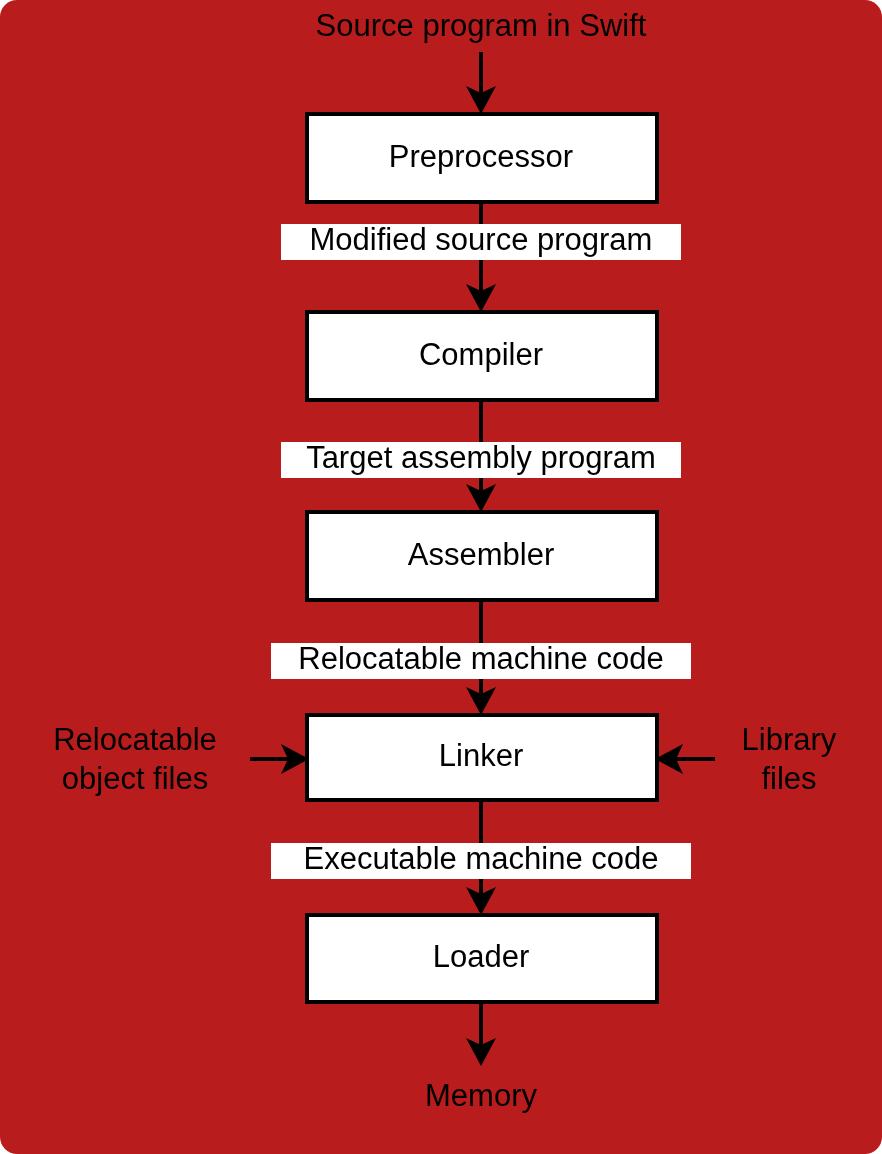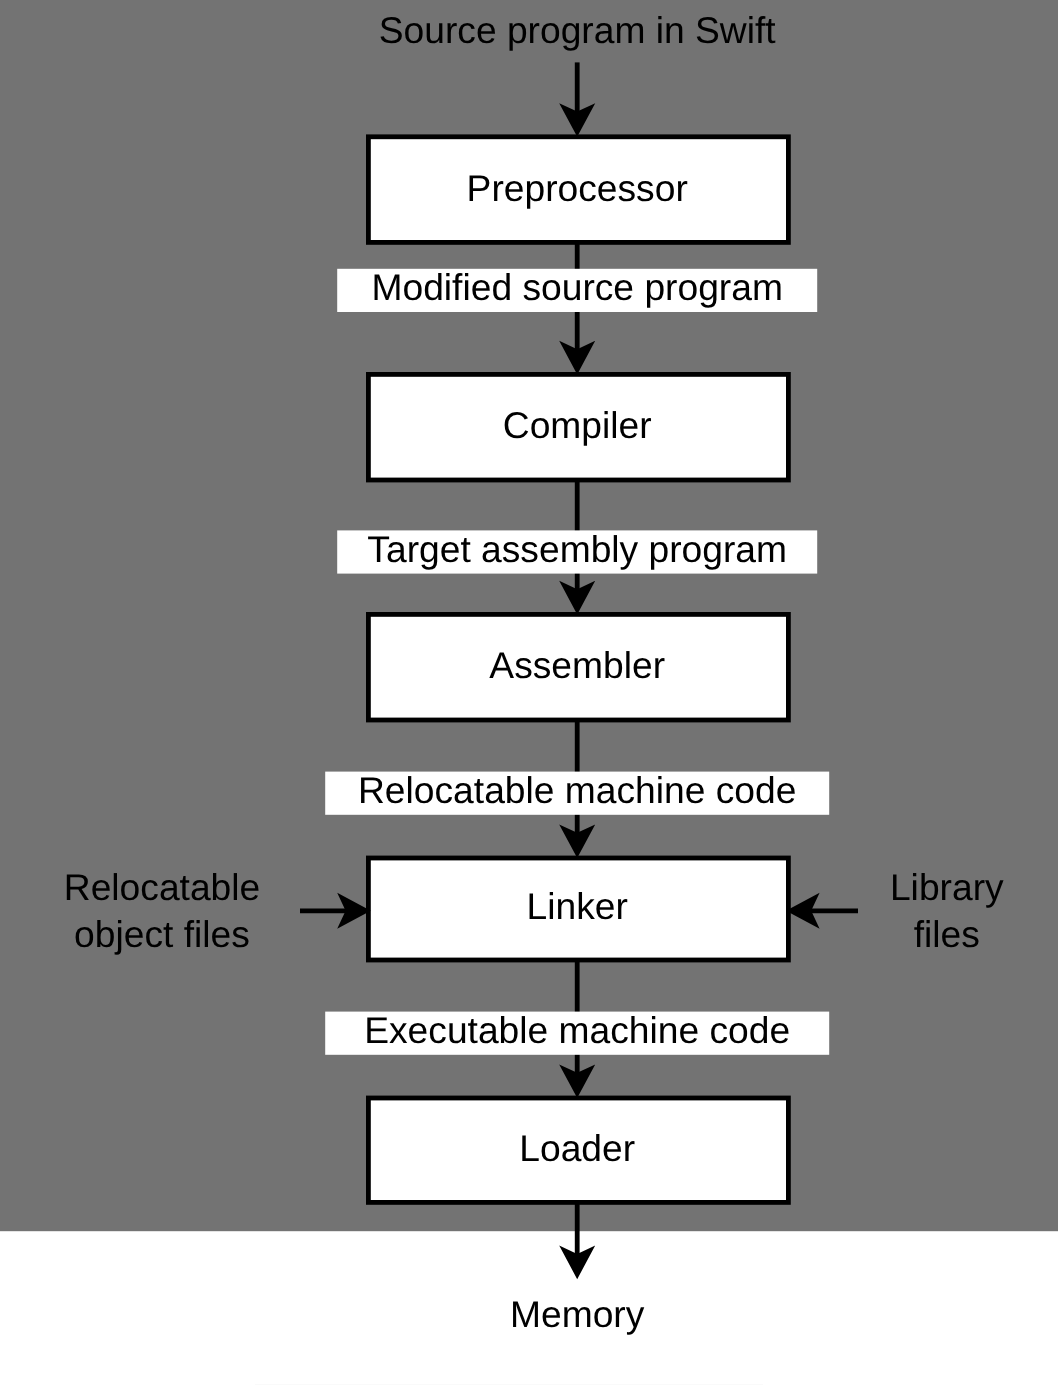--- a/index.html
+++ b/index.html
@@ -10,22 +10,23 @@
   }
   body {
     width: 882px;
     height: 1154px;
     font-family: "Liberation Sans", sans-serif;
     overflow: hidden;
   }
   #diagram-root {
     position: relative;
     width: 882px;
-    height: 1026px;
-    background: #737373;
+    height: 1154px;
+    background: #b91c1c;
+    border-radius: 17px;
   }
   svg.flow {
     display: block;
     width: 882px;
     height: 1154px;
   }
   .box-rect {
     fill: #ffffff;
     stroke: #000000;
     stroke-width: 4;

